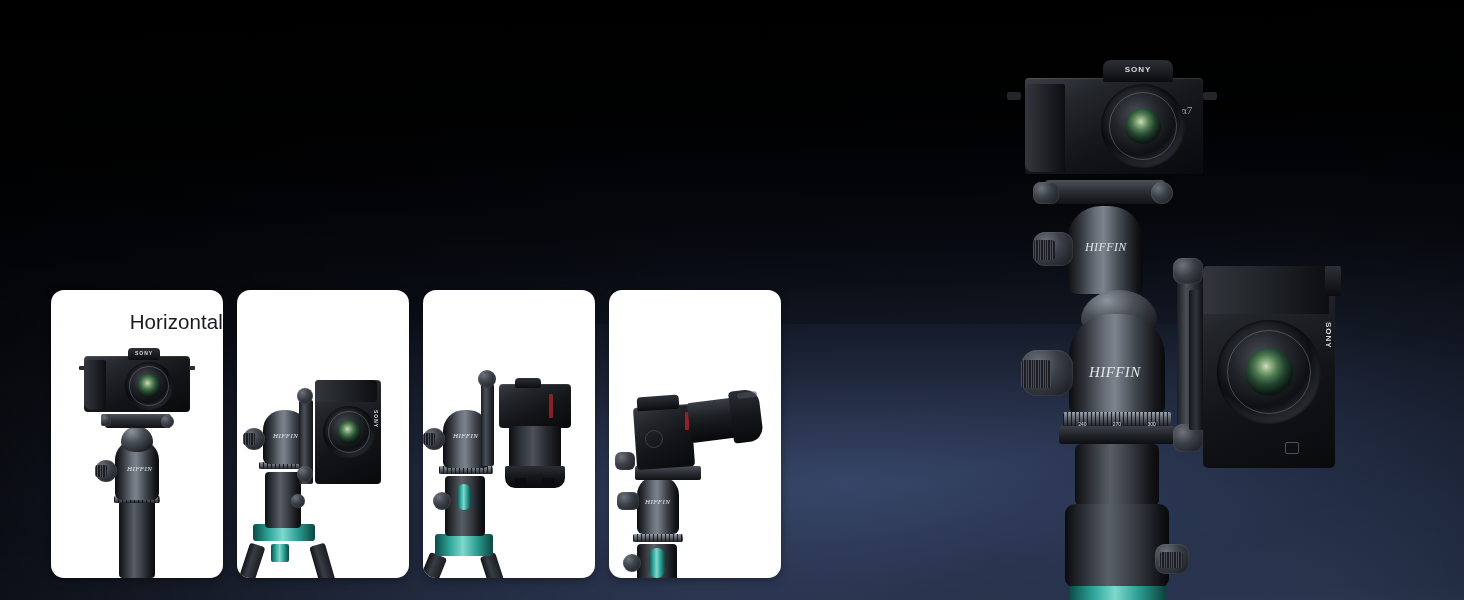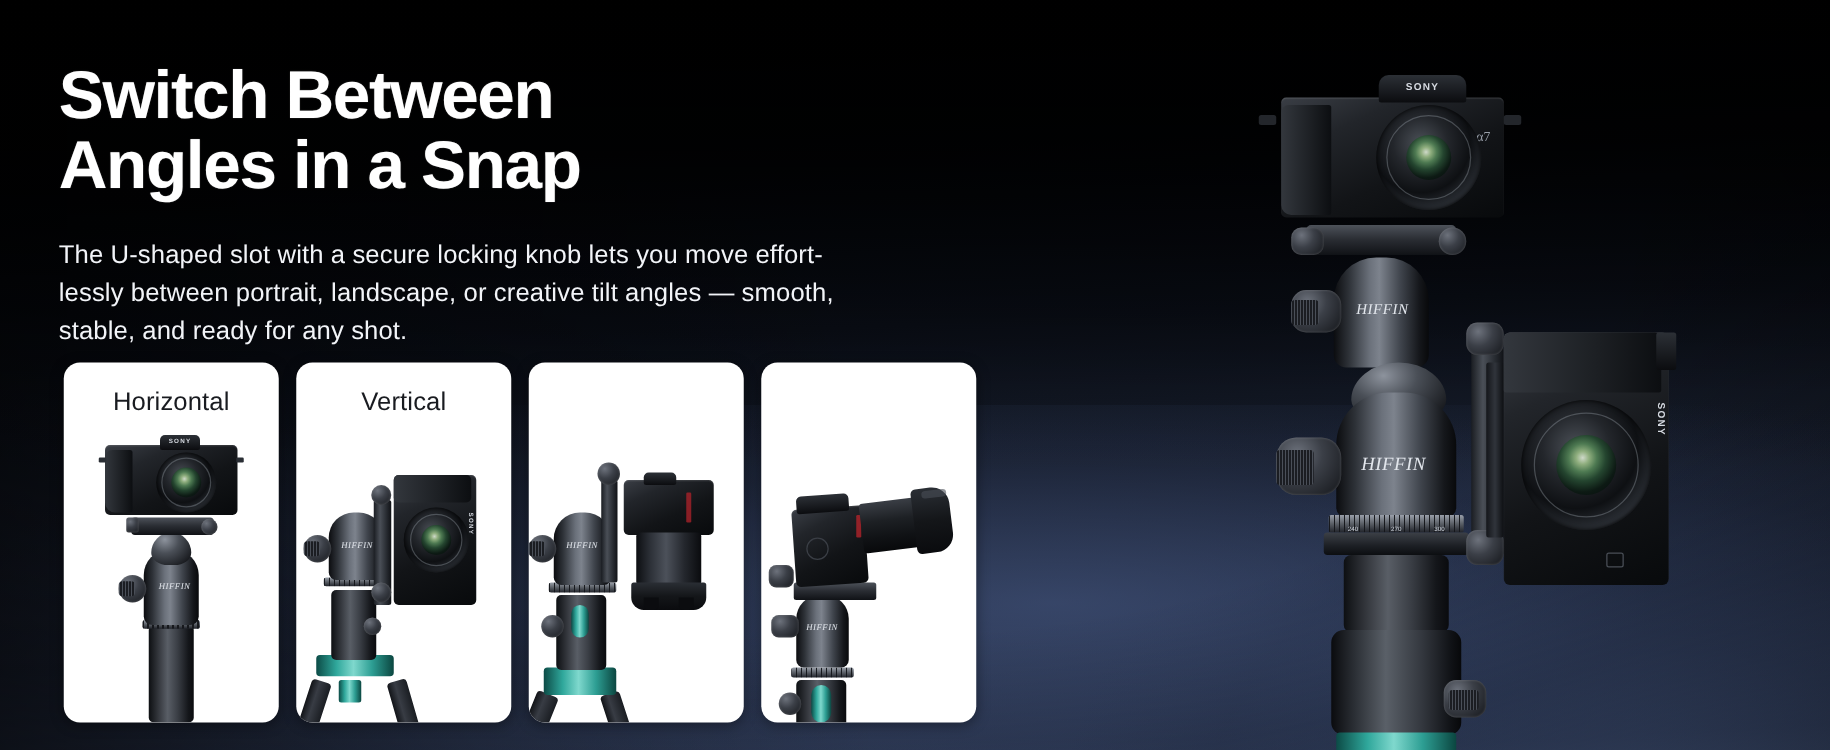--- a/index.html
+++ b/index.html
@@ -93,21 +93,21 @@
     position: relative;
     width: 172px; height: 288px;
     background: #ffffff;
     border-radius: 13px;
     overflow: hidden;
     box-shadow: 0 2px 10px rgba(0,0,0,0.38);
   }
   .card-label {
     position: absolute;
     top: 20px; left: 0; right: 0;
-    text-align: center;
+    text-align: right;
     color: #191b20;
     font-size: 20.5px;
     font-weight: 400;
     letter-spacing: 0.1px;
   }
   .card-photo {
     position: absolute;
     left: 0; right: 0; bottom: 0; top: 58px;
     overflow: hidden;
   }
@@ -233,27 +233,20 @@
 
 <div id="banner">
 
   <div class="bg-base"></div>
   <div class="bg-glow-right"></div>
   <div class="bg-glow-bottom"></div>
   <div class="bg-dark-top"></div>
   <div class="bg-dark-left"></div>
   <div class="bg-vignette"></div>
 
-  <div class="copy">
-    <div class="headline">Switch Between
-Angles in a Snap</div>
-    <div class="subcopy">The U-shaped slot with a secure locking knob lets you move effort-
-lessly between portrait, landscape, or creative tilt angles — smooth,
-stable, and ready for any shot.</div>
-  </div>
 
   <div class="cards">
 
     <div class="card">
       <div class="card-label">Horizontal</div>
       <div class="card-photo">
 
         <div class="tripod-col" style="left:68px;top:152px;width:36px;height:78px;"></div>
         <div class="pan-scale" style="left:63px;top:148px;width:46px;height:7px;border-radius:2px;"></div>
 
@@ -276,21 +269,20 @@
         <div class="lens" style="left:74px;top:14px;width:48px;height:48px;"></div>
         <div class="lens-ring" style="left:78px;top:18px;width:40px;height:40px;"></div>
         <div class="lens-glass" style="left:86px;top:26px;width:24px;height:24px;"></div>
 
         <div style="position:absolute;left:28px;top:18px;width:6px;height:4px;background:#2a2e34;border-radius:1px;"></div>
         <div style="position:absolute;left:138px;top:18px;width:6px;height:4px;background:#2a2e34;border-radius:1px;"></div>
       </div>
     </div>
 
     <div class="card">
-      <div class="card-label">Vertical</div>
       <div class="card-photo">
 
         <div class="leg" style="left:6px;top:196px;width:16px;height:44px;transform:rotate(18deg);"></div>
         <div class="leg" style="left:78px;top:196px;width:16px;height:44px;transform:rotate(-16deg);"></div>
         <div class="teal-band" style="left:16px;top:176px;width:62px;height:17px;"></div>
         <div class="tripod-col" style="left:28px;top:124px;width:36px;height:56px;"></div>
         <div class="knob" style="left:54px;top:146px;width:14px;height:14px;"></div>
         <div class="teal-band" style="left:34px;top:196px;width:18px;height:18px;border-radius:2px;"></div>
 
         <div class="pan-scale" style="left:22px;top:114px;width:52px;height:7px;border-radius:2px;"></div>

